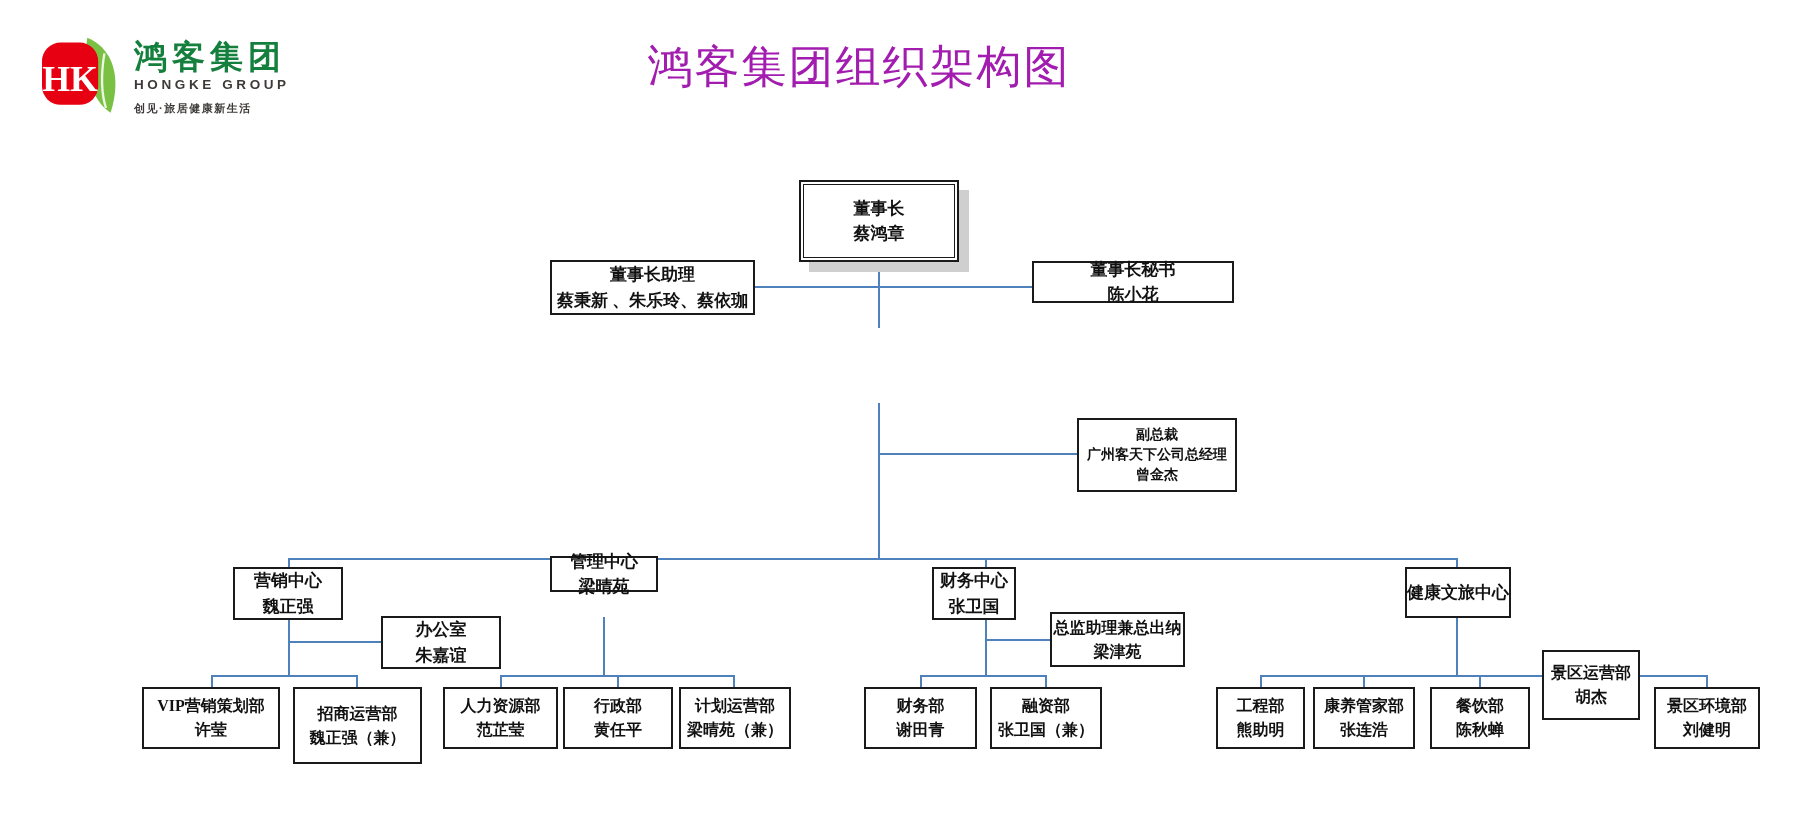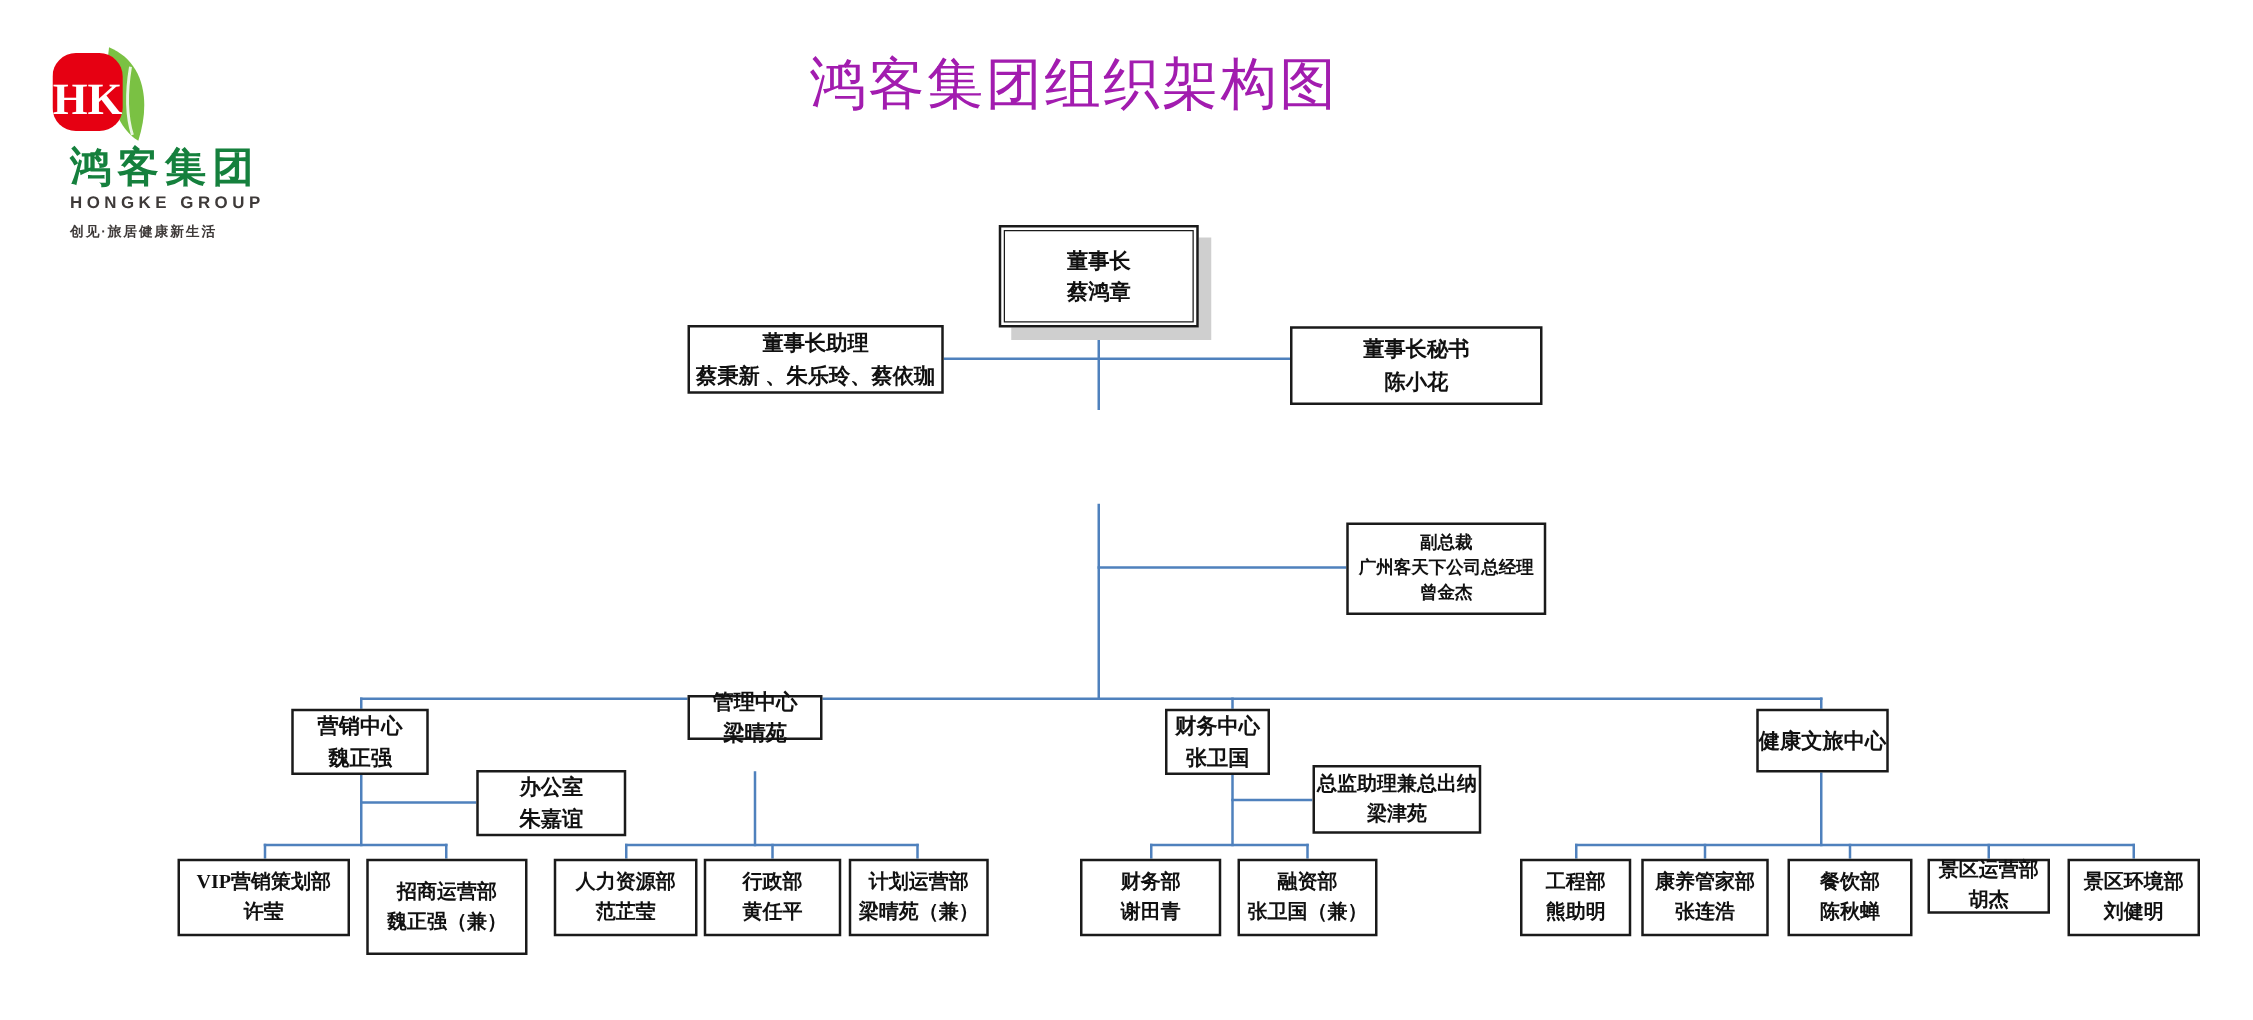--- a/index.html
+++ b/index.html
@@ -1,21 +1,21 @@
 <!DOCTYPE html>
 <html><head>
 <meta charset="utf-8">
 <style>
   html,body{margin:0;padding:0;background:#ffffff;}
   #stage{
     position:relative;width:1802px;height:816px;background:#ffffff;overflow:hidden;
     font-family:"Liberation Serif","DejaVu Serif",serif;color:#111;
   }
   
-  #logo{position:absolute;left:42px;top:36px;display:flex;align-items:flex-start;flex-direction:column;}
+  #logo{position:absolute;left:42px;top:36px;display:flex;align-items:flex-end;}
   #logo .mark{width:78px;height:80px;}
   #logo .words{margin-left:14px;display:flex;flex-direction:column;}
   #logo .cn{font-size:33px;font-weight:800;color:#15803d;letter-spacing:5px;line-height:1.1;font-family:"Liberation Sans","DejaVu Sans",sans-serif;}
   #logo .en{font-size:13.5px;font-weight:700;color:#3e3a39;letter-spacing:3.6px;margin-top:2px;font-family:"Liberation Sans","DejaVu Sans",sans-serif;}
   #logo .slogan{font-size:11px;font-weight:600;color:#3e3a39;letter-spacing:1.5px;margin-top:9px;font-family:"Liberation Sans","DejaVu Sans",sans-serif;}
   
   #page-title{
     position:absolute;left:858px;top:36px;transform:translateX(-50%);
     font-size:45px;font-weight:400;white-space:nowrap;color:#a21caf;margin:1px;letter-spacing:2px;
   }
@@ -93,21 +93,21 @@
 
   <div class="box double" style="left:799px;top:180px;width:160px;height:82px">
     <span>董事长</span>
     <span>蔡鸿章</span>
   </div>
 
   <div class="box" style="left:550px;top:260px;width:205px;height:55px">
     <span>董事长助理</span>
     <span>蔡秉新 、朱乐玲、蔡依珈</span>
   </div>
-  <div class="box" style="left:1032px;top:261px;width:202px;height:63px">
+  <div class="box" style="left:1032px;top:261px;width:202px;height:42px">
     <span>董事长秘书</span>
     <span>陈小花</span>
   </div>
 
   <div class="box small" style="left:1077px;top:418px;width:160px;height:74px">
     <span>副总裁</span>
     <span>广州客天下公司总经理</span>
     <span>曾金杰</span>
   </div>
 
@@ -168,21 +168,21 @@
     <span>熊助明</span>
   </div>
   <div class="box sm" style="left:1313px;top:687px;width:102px;height:62px">
     <span>康养管家部</span>
     <span>张连浩</span>
   </div>
   <div class="box sm" style="left:1430px;top:687px;width:100px;height:62px">
     <span>餐饮部</span>
     <span>陈秋蝉</span>
   </div>
-  <div class="box sm" style="left:1542px;top:687px;width:98px;height:44px">
+  <div class="box sm" style="left:1542px;top:650px;width:98px;height:70px">
     <span>景区运营部</span>
     <span>胡杰</span>
   </div>
   <div class="box sm" style="left:1654px;top:687px;width:106px;height:62px">
     <span>景区环境部</span>
     <span>刘健明</span>
   </div>
 
 </div>
 

